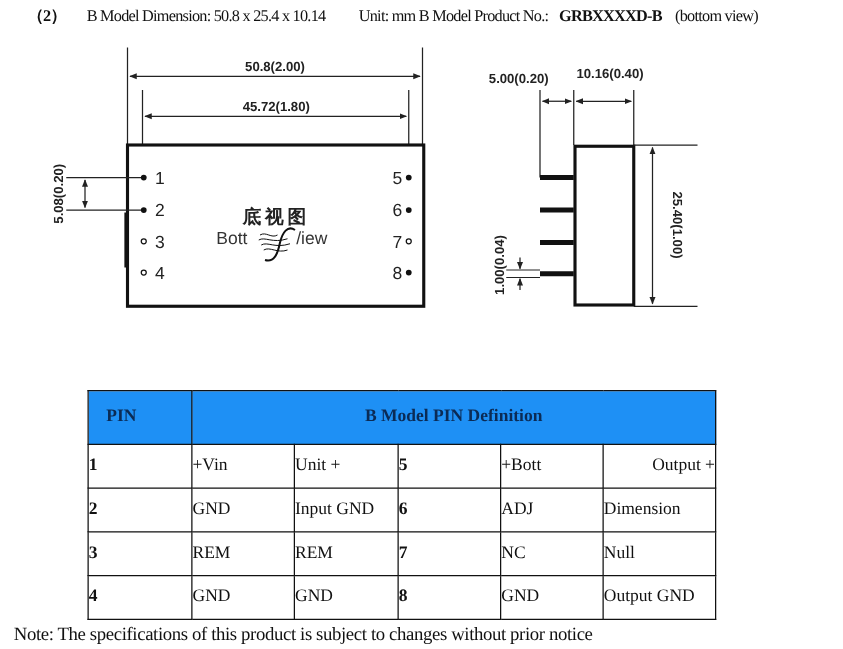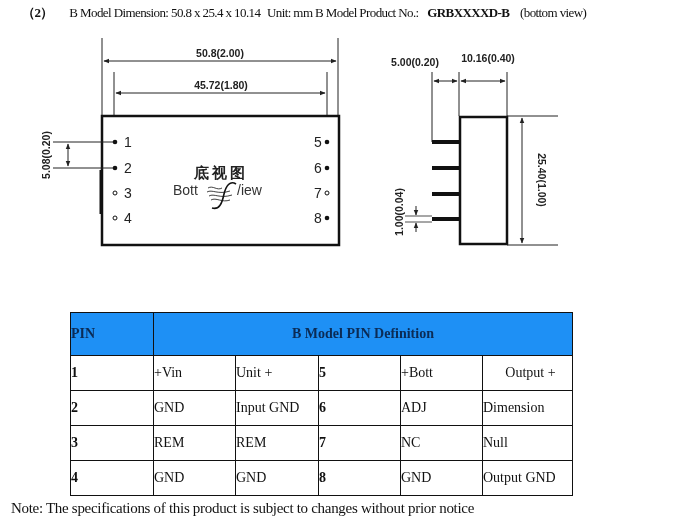--- a/index.html
+++ b/index.html
@@ -4,41 +4,41 @@
 <style>
   html, body { margin:0; padding:0; background:#ffffff; }
   body { width:674px; height:519px; position:relative; overflow:hidden;
          font-family:"Liberation Serif", serif; color:#111; }
 
   
   .title { position:absolute; top:4px; left:22px; white-space:nowrap; font-size:13px;
            letter-spacing:-0.6px; color:#111; }
   .title span { display:inline-block; }
   .title .t-num { font-weight:bold; margin-right:14px; }
-  .title .t-dim { margin-right:4px;font-family:Liberation Serif, serif; }
+  .title .t-dim { margin-right:24px;font-family:Liberation Serif, serif; }
   .title .t-unit { }
   .title .t-pn-label { margin-right:6px; }
   .title .t-pn { font-weight:bold; margin-right:8px; }
 
   
   .drawing { position:absolute; left:0; top:0; width:674px; height:300px; }
   .dimtxt { font-family:"Liberation Sans", sans-serif; font-size:10.5px; font-weight:bold; fill:#222; }
   .pinnum { font-family:"Liberation Sans", sans-serif; font-size:14px; fill:#222; }
   .cjk { font-family:"DejaVu Sans", sans-serif; font-size:15px; font-weight:bold; fill:#222; }
   .bv { font-family:"Liberation Sans", sans-serif; font-size:14px; fill:#333; }
 
   
   table.pins { position:absolute; left:70px; top:312px; border-collapse:collapse;
                font-family:"Liberation Serif", serif; font-size:14px; }
   table.pins td, table.pins th { border:1.5px solid #111; padding:0; }
   table.pins thead th { background:#1e90f5; color:#0b2b55; font-weight:bold; height:42px; font-size:14px; }
-  table.pins thead th.pin-h { text-align:left; }
+  table.pins thead th.pin-h { text-align:left; padding-left:14px; }
   table.pins tbody td { height:34px; }
   table.pins tbody td.num { font-weight:bold; }
-  table.pins tbody td.left { text-align:center; padding-left:6px; }
+  table.pins tbody td.left { text-align:right; padding-left:6px; }
 
   .note { position:absolute; left:11px; top:500px; font-size:15px; letter-spacing:-0.3px; white-space:nowrap; }
 </style>
 </head>
 <body>
 
 <div class="title">
   <span class="t-num">（2）</span>
   <span class="t-dim">B Model Dimension: 50.8 x 25.4 x 10.14</span>
   <span class="t-unit">Unit: mm</span>

